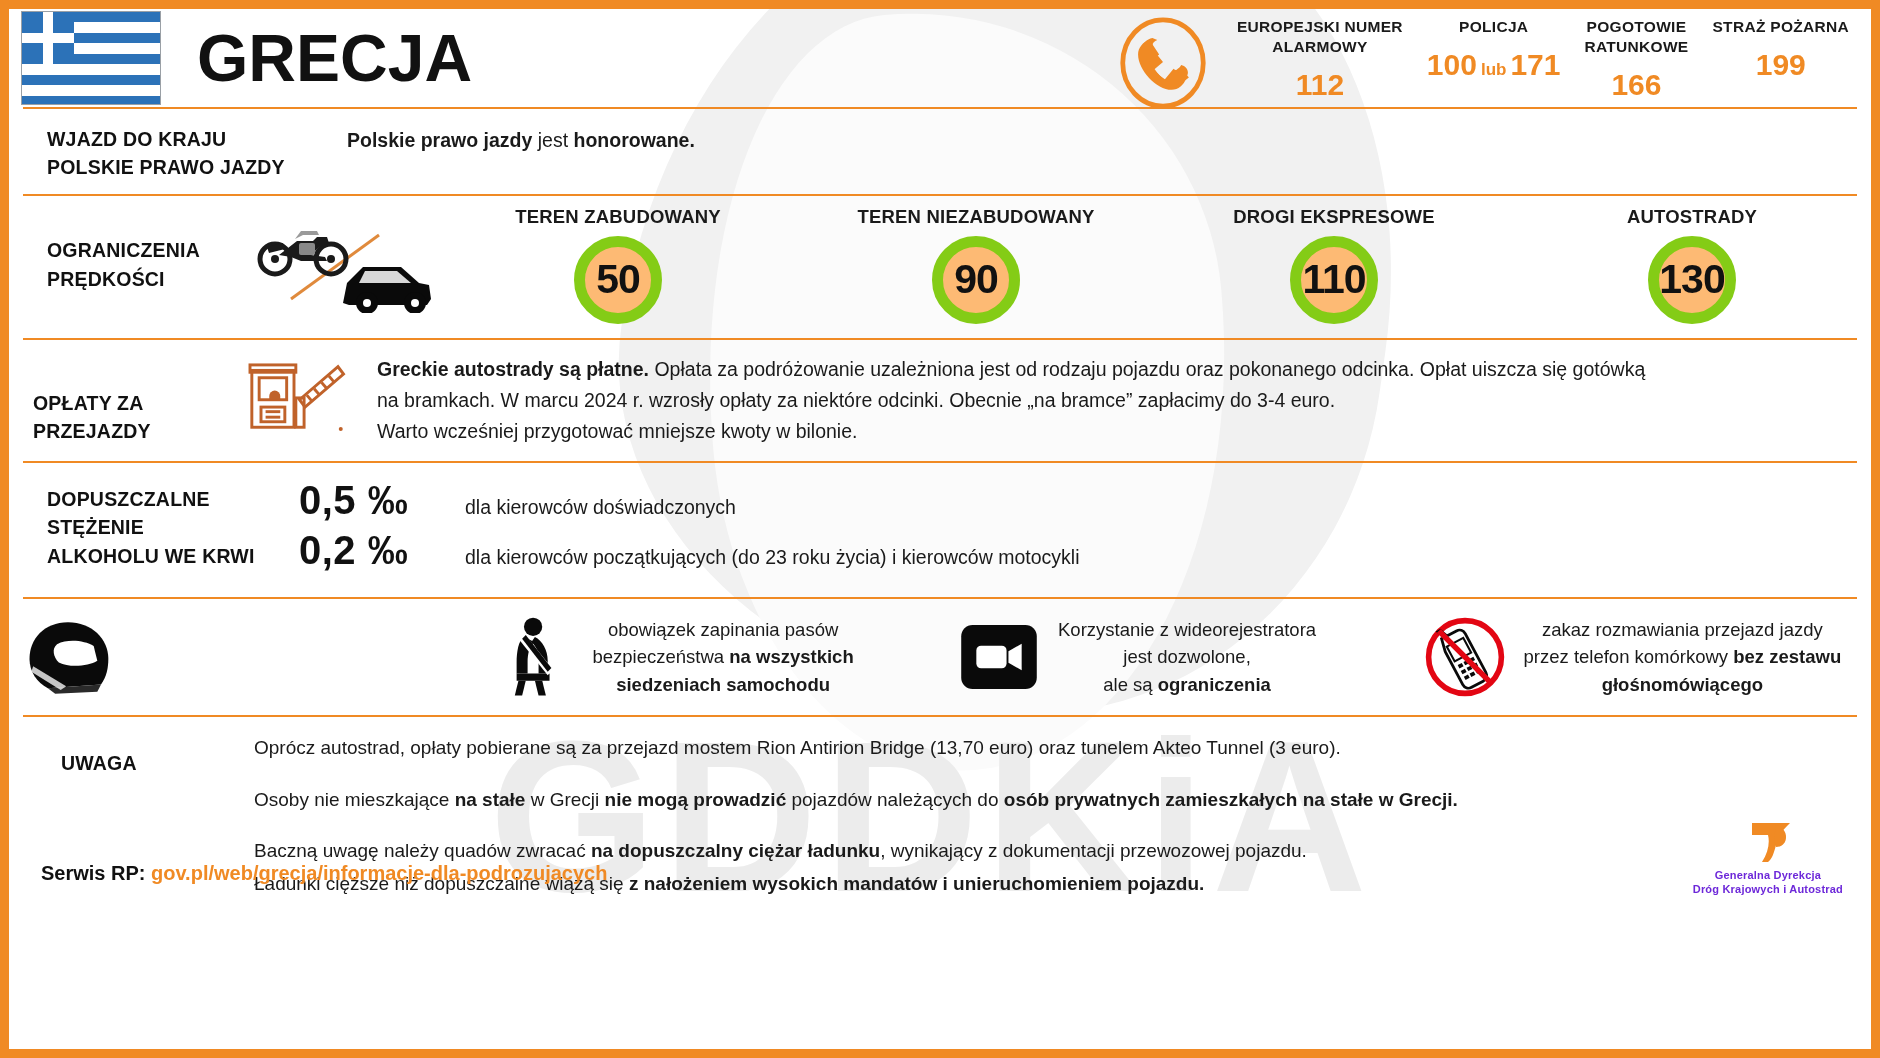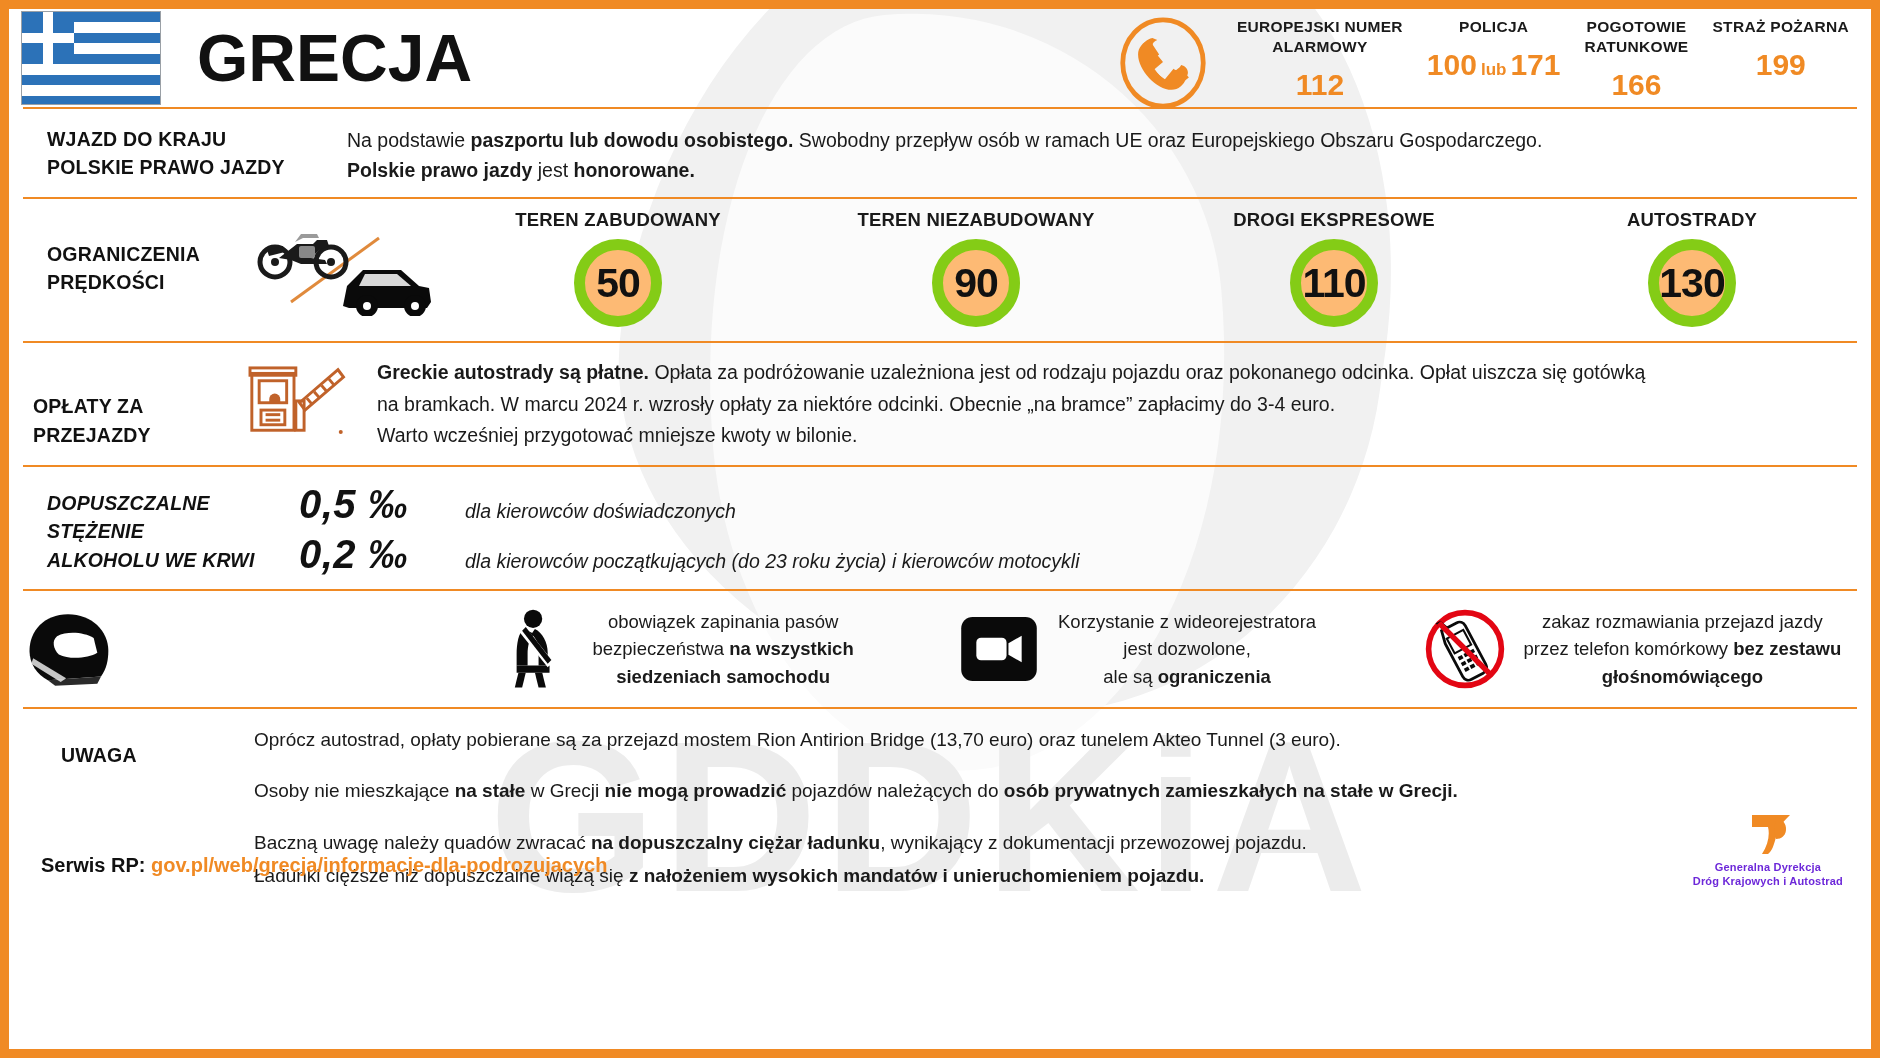--- a/index.html
+++ b/index.html
@@ -131,21 +131,21 @@
   }
   .sign span { font-size: 41px; font-weight: bold; color: #111; line-height: 1; letter-spacing:-1px;}
 
   
   .row-tolls { padding: 14px 0 14px 0; }
   .row-tolls .rowlabel { width: 230px; padding-left: 24px; padding-top: 4px; margin-top: 31px; }
   .tollicon { width: 130px; flex: none; }
   .row-tolls .body { font-size: 19.5px; color: #1a1a1a; line-height: 1.6; padding-left: 8px; }
 
   
-  .row-alc { padding: 12px 0 10px 0; font-style: italic; }
+  .row-alc { padding: 12px 0 22px 0; }
   .row-alc .rowlabel { width: 290px; padding-left: 38px; padding-top: 10px; }
   .alcgrid { }
   .alcline { display: flex; align-items: baseline; }
   .alcval { font-size: 40px; font-weight: bold; color: #111; width: 150px; line-height: 1.25; letter-spacing: .5px;}
   .alcdesc { font-size: 19.5px; color: #1a1a1a; padding-left: 16px; }
 
   
   .row-icons { padding: 16px 0 16px 0; align-items: center; }
   .iconcell { flex: 1; display: flex; align-items: center; justify-content: flex-start; padding: 0 6px;}
   .iconcell .glyph { width: 106px; flex: none; display:flex; align-items:center; justify-content:center;}
@@ -236,21 +236,20 @@
         </div>
       </div>
     </div>
 
     <div class="rule"></div>
 
     <div class="row row-entry">
       <div class="rowlabel">WJAZD DO KRAJU
 POLSKIE PRAWO JAZDY</div>
       <div class="body">
-        <div><span>Na podstawie </span><b>paszportu lub dowodu osobistego.</b><span> Swobodny przepływ  osób  w ramach UE oraz  Europejskiego Obszaru Gospodarczego.</span></div>
         <div><b>Polskie prawo jazdy</b><span> jest </span><b>honorowane.</b></div>
       </div>
     </div>
 
     <div class="rule"></div>
 
     <div class="row row-speed">
       <div class="rowlabel">OGRANICZENIA
 PRĘDKOŚCI</div>
 

